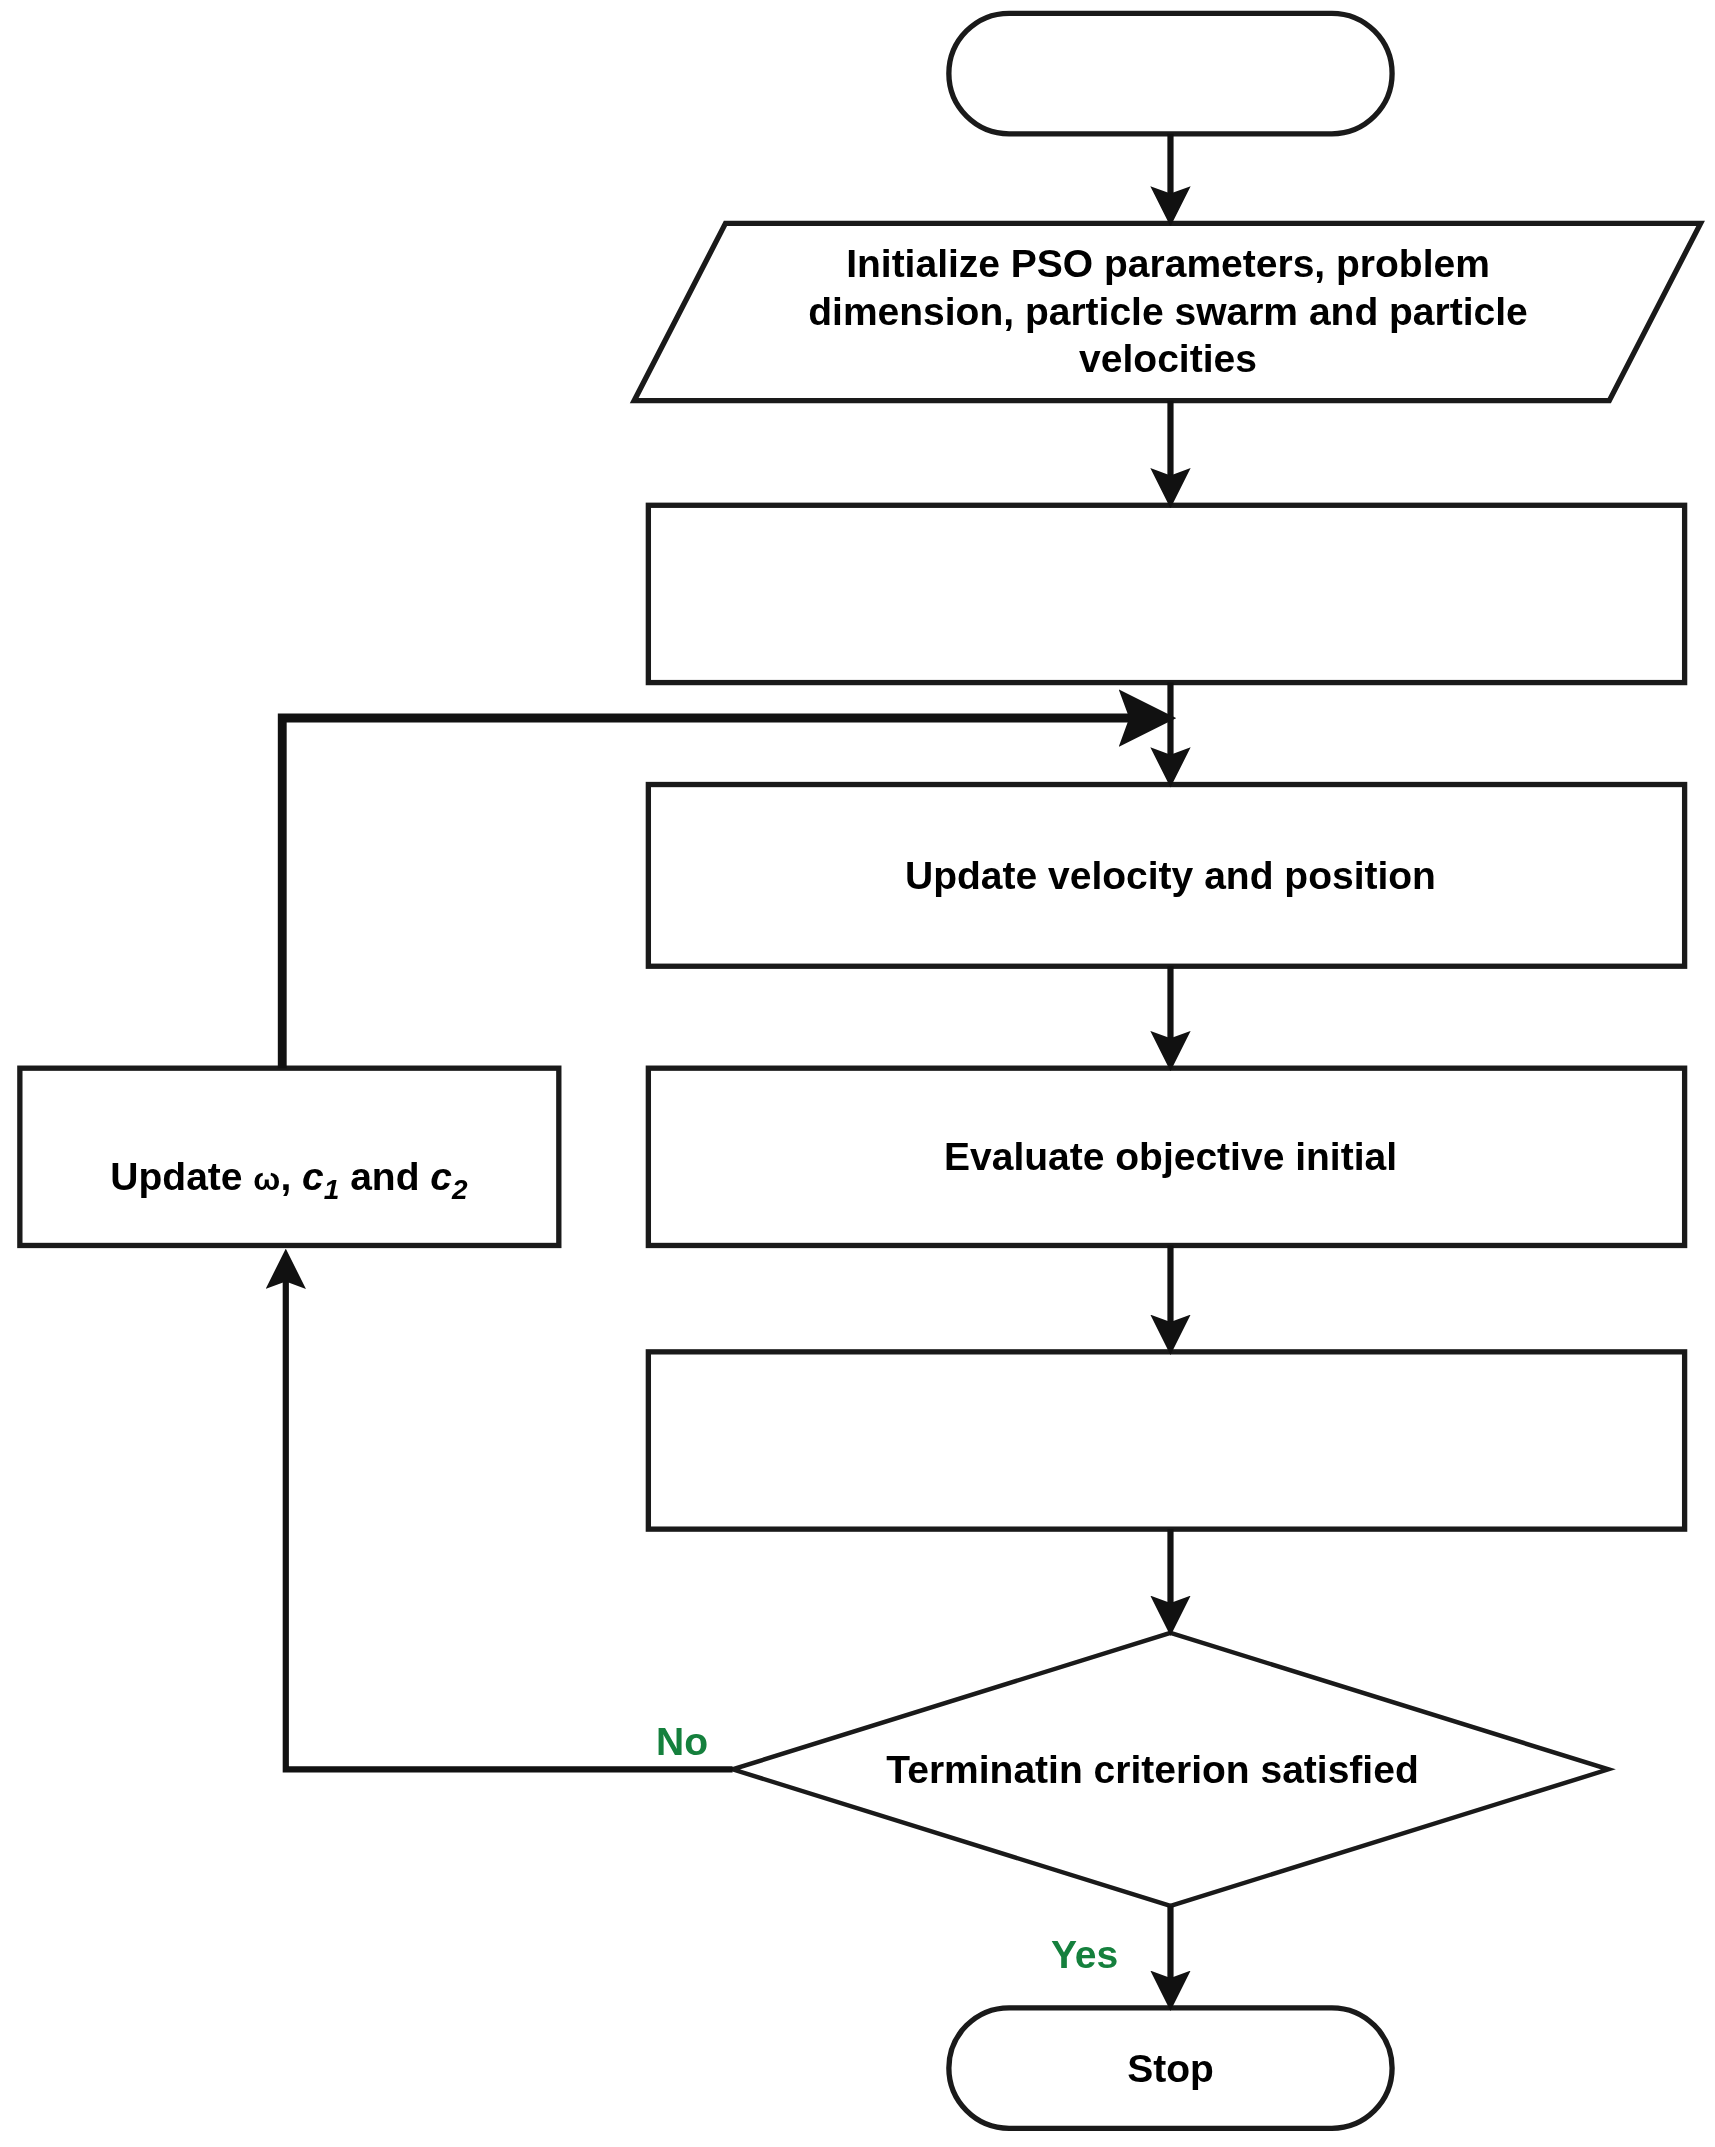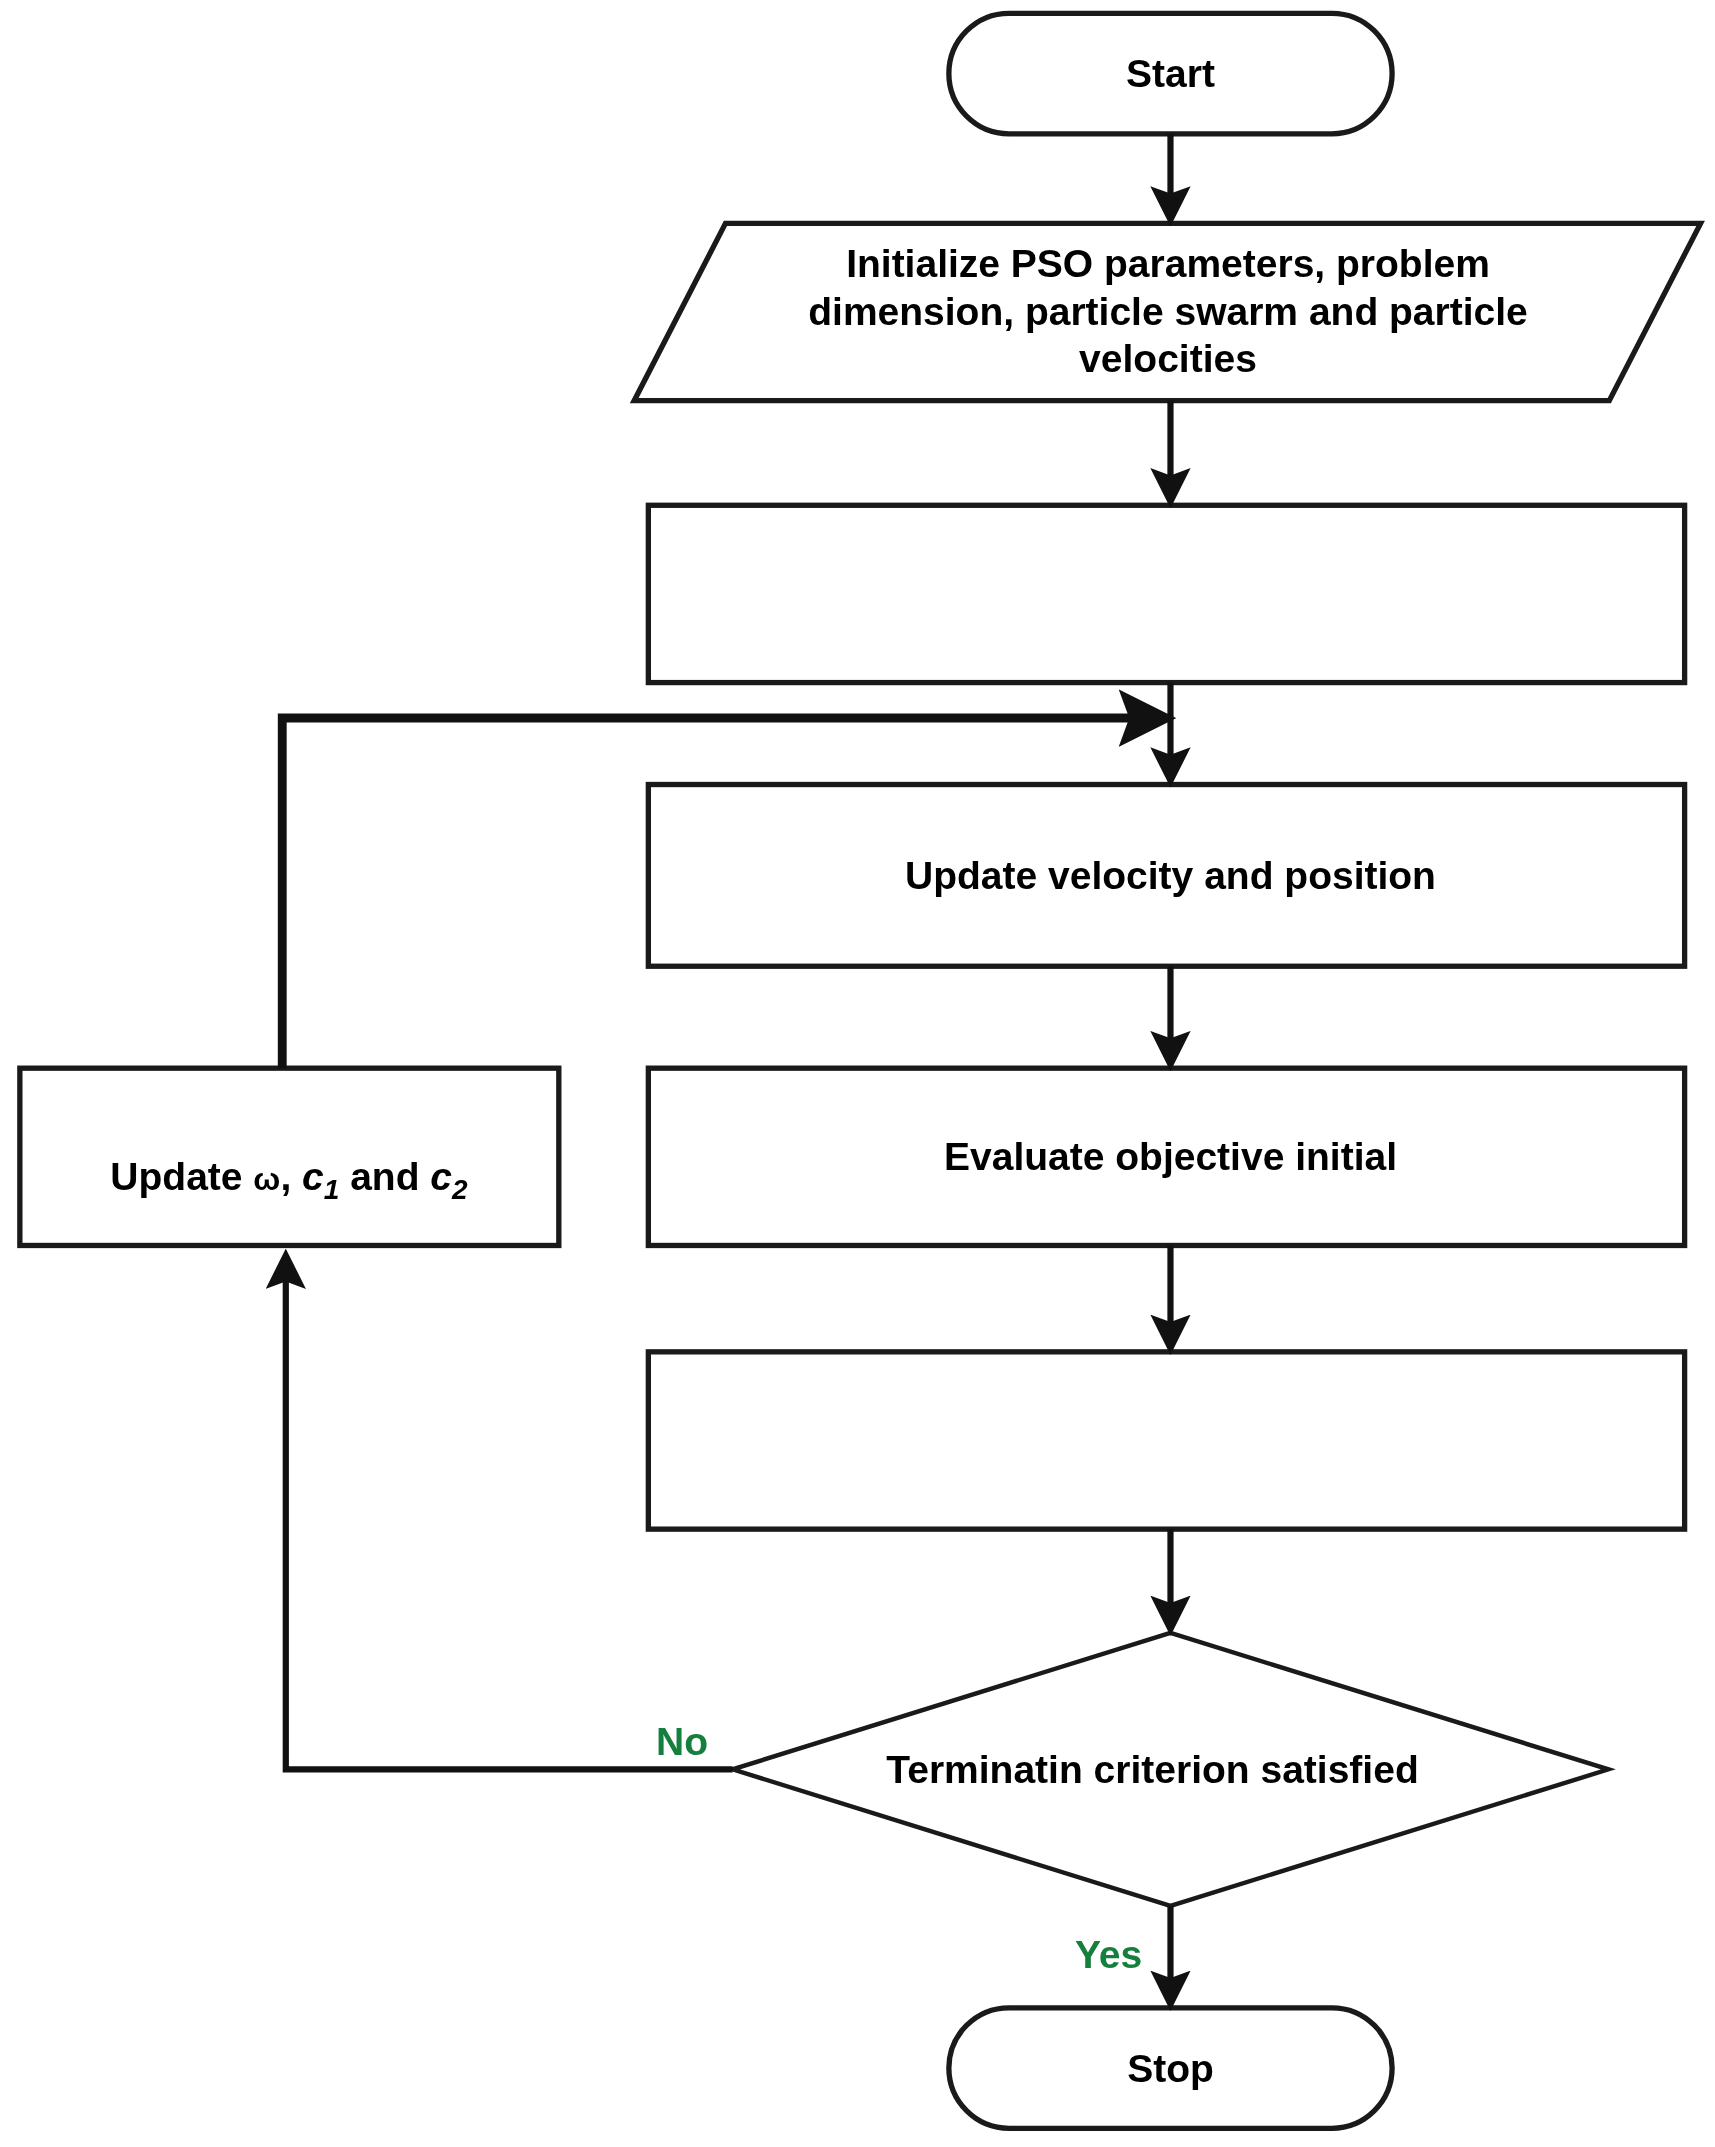--- a/index.html
+++ b/index.html
@@ -46,21 +46,21 @@
   .lbl-term    { left: 780px;  top: 1725px; width: 745px;  height: 89px; font-size: 39px; }
   .lbl-stop    { left: 949px; top: 2008px; width: 443px;  height: 121px; font-size: 39px; }
   .edge-label {
     position: absolute;
     color: #15803d;
     font-weight: bold;
     font-size: 39px;
     pointer-events: none;
   }
   .lbl-no      { left: 656px;  top: 1720px; }
-  .lbl-yes     { left: 1051px; top: 1933px; margin-left: 24px; }
+  .lbl-yes     { left: 1051px; top: 1933px; }
   .it { font-style: italic; }
   .om { font-size: 32px; font-weight: bold; font-style: normal; }
   .sub { font-size: 28px; vertical-align: sub; font-style: italic; }
 </style>
 </head>
 <body>
 
 <div id="flowchart-root">
 
   <svg id="flow-svg" viewBox="0 0 1935 2422" xmlns="http://www.w3.org/2000/svg">
@@ -100,21 +100,20 @@
 
     <line x1="1320" y1="1725" x2="1320" y2="1836" stroke="#111111" stroke-width="7" marker-end="url(#arrowFilled)"></line>
 
     <polyline points="826,1996 322,1996 322,1418" fill="none" stroke="#111111" stroke-width="7" marker-end="url(#arrowFilled)"></polyline>
 
     <polyline points="318,1205 318,810 1313,810" fill="none" stroke="#111111" stroke-width="10" marker-end="url(#arrowFilled)"></polyline>
 
     <line x1="1320" y1="2150" x2="1320" y2="2259" stroke="#111111" stroke-width="7" marker-end="url(#arrowFilled)"></line>
   </svg>
 
-  <div class="node-label lbl-start">Start</div>
 
   <div class="node-label lbl-init">Initialize PSO parameters, problem
 dimension, particle swarm and particle
 velocities</div>
 
 
   <div class="node-label lbl-upvp">Update velocity and position</div>
 
   <div class="node-label lbl-evalf">Evaluate objective initial</div>
 

